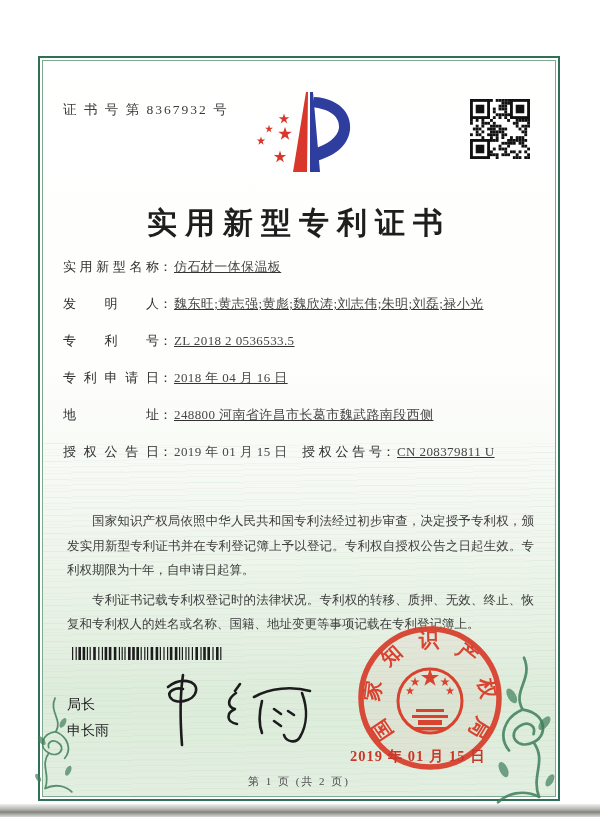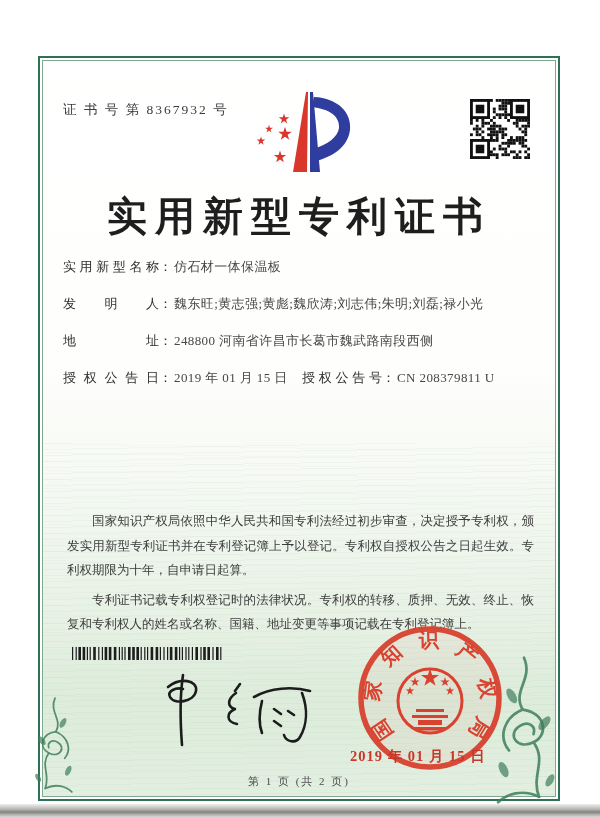--- a/index.html
+++ b/index.html
@@ -10,23 +10,23 @@
   .frame{position:absolute;left:38px;top:56px;right:40px;bottom:16px;
          border:2px solid #2f7156;background:#fff;}
   .frame-inner{position:absolute;inset:2px;border:1px solid #7fa98f;overflow:visible;
     background:linear-gradient(180deg,#ffffff 0%,#fefefc 42%,#f4f8f2 60%,#e9f2e6 74%,#ddecdb 87%,#e3efe1 100%);}
   .guilloche{position:absolute;left:0;right:0;top:52%;bottom:0;pointer-events:none;opacity:.55;
     background:repeating-linear-gradient(179deg,rgba(110,165,125,.10) 0 1px,transparent 1px 6px),
                repeating-linear-gradient(181deg,rgba(110,165,125,.07) 0 1px,transparent 1px 9px);}
   .certno{position:absolute;left:20px;top:40px;font-size:13.5px;letter-spacing:2px;color:#3b3b3b;}
   .logo{position:absolute;left:207px;top:24px;width:112px;height:96px;}
   .qr{position:absolute;left:426px;top:38px;width:62px;height:60px;}
-  .title{position:absolute;left:0;right:0;top:128px;text-align:center;
-         font-size:40px;font-weight:600;letter-spacing:8px;color:#1e1e1e;}
-  .fields{position:absolute;left:20px;right:18px;top:196px;font-size:13px;}
+  .title{position:absolute;left:0;right:0;top:142px;text-align:center;
+         font-size:30px;font-weight:600;letter-spacing:8px;color:#1e1e1e;}
+  .fields{position:absolute;left:20px;right:18px;top:196px;font-size:13px;text-decoration:underline;}
   .frow{height:20px;line-height:20px;margin-bottom:17px;white-space:nowrap;}
   .flabel{display:inline-block;width:96px;text-align:justify;text-align-last:justify;
           vertical-align:top;color:#2f2f2f;}
   .flabel.w80{width:80px;}
   .fcolon{display:inline-block;width:15px;color:#2f2f2f;}
   .fval{color:#474747;letter-spacing:.4px;}
   .fval.fixed{display:inline-block;width:128px;}
   .paras{position:absolute;left:19px;width:477px;top:443px;font-size:12.5px;line-height:24.5px;
          text-align:justify;color:#3d3d3d;}
   .paras p{margin:5px;text-indent:2em;}
@@ -229,20 +229,26 @@
       <div class="title">实用新型专利证书</div>
 
       <div class="fields">
         <div class="frow">
           <span class="flabel">实用新型名称</span><span class="fcolon">：</span><span class="fval">仿石材一体保温板</span>
         </div>
         <div class="frow">
           <span class="flabel">发明人</span><span class="fcolon">：</span><span class="fval">魏东旺;黄志强;黄彪;魏欣涛;刘志伟;朱明;刘磊;禄小光</span>
         </div>
         <div class="frow">
+          <span class="flabel">专利号</span><span class="fcolon">：</span><span class="fval">ZL 2018 2 0536533.5</span>
+        </div>
+        <div class="frow">
+          <span class="flabel">专利申请日</span><span class="fcolon">：</span><span class="fval">2018 年 04 月 16 日</span>
+        </div>
+        <div class="frow">
           <span class="flabel">地址</span><span class="fcolon">：</span><span class="fval">248800 河南省许昌市长葛市魏武路南段西侧</span>
         </div>
         <div class="frow">
           <span class="flabel">授权公告日</span><span class="fcolon">：</span><span class="fval fixed">2019 年 01 月 15 日</span><span class="flabel w80">授权公告号</span><span class="fcolon">：</span><span class="fval">CN 208379811 U</span>
         </div>
       </div>
 
       <div class="paras">
         <p>国家知识产权局依照中华人民共和国专利法经过初步审查，决定授予专利权，颁发实用新型专利证书并在专利登记簿上予以登记。专利权自授权公告之日起生效。专利权期限为十年，自申请日起算。</p>
         <p>专利证书记载专利权登记时的法律状况。专利权的转移、质押、无效、终止、恢复和专利权人的姓名或名称、国籍、地址变更等事项记载在专利登记簿上。</p>
@@ -284,20 +290,24 @@
           <rect x="119.80000000000001" y="0" width="1.2" height="13" fill="#1d1d1d"></rect>
           <rect x="123.40000000000002" y="0" width="2.6" height="13" fill="#1d1d1d"></rect>
           <rect x="128.4" y="0" width="1.2" height="13" fill="#1d1d1d"></rect>
           <rect x="131.2" y="0" width="2.6" height="13" fill="#1d1d1d"></rect>
           <rect x="135.39999999999998" y="0" width="2.6" height="13" fill="#1d1d1d"></rect>
           <rect x="140.39999999999998" y="0" width="1.2" height="13" fill="#1d1d1d"></rect>
           <rect x="143.99999999999997" y="0" width="2.6" height="13" fill="#1d1d1d"></rect>
           <rect x="148.19999999999996" y="0" width="1.2" height="13" fill="#1d1d1d"></rect>
         </svg>
 
+      <div class="signer">
+        <div>局长</div>
+        <div>申长雨</div>
+      </div>
 
       <svg class="sig" viewBox="0 0 176 84">
         <g stroke="#1c1c1c" stroke-width="2.6" fill="none" stroke-linecap="round" stroke-linejoin="round">
           <path d="M33,8 C30,28 30,52 32,78"></path>
           <path d="M18,20 C30,10 48,13 46,24 C44,35 24,38 20,30 C17,24 26,20 33,22"></path>
           <path d="M86,26 C77,32 77,40 85,42 C76,46 76,55 87,57"></path>
           <path d="M90,17 L85,24"></path>
           <path d="M104,30 C120,21 142,19 160,24"></path>
           <path d="M112,34 C109,46 109,58 112,66"></path>
           <path d="M152,26 C158,42 157,58 150,70 C146,77 136,75 134,68"></path>

